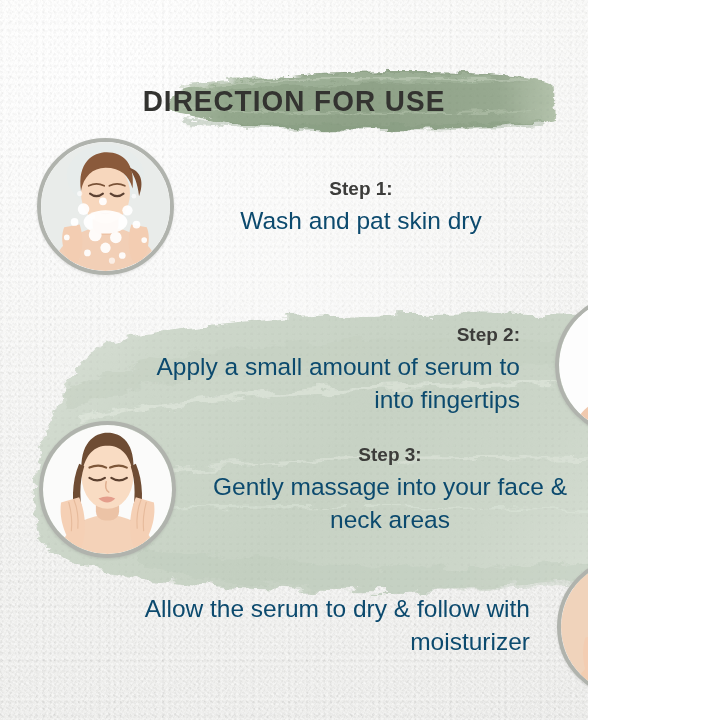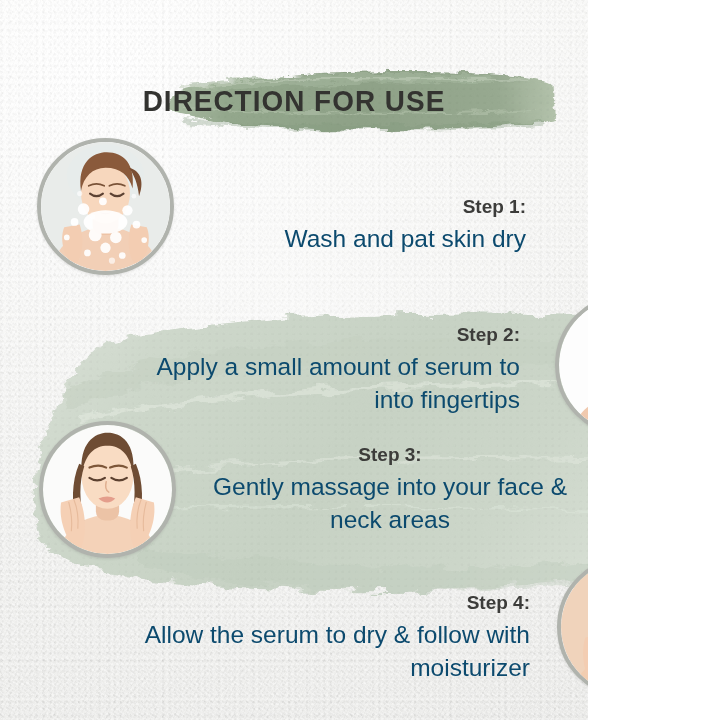--- a/index.html
+++ b/index.html
@@ -104,21 +104,21 @@
     font-family: "Liberation Sans", sans-serif;
   }
   .step-text {
     font-size: 24.5px;
     font-weight: normal;
     color: #0c4a6e;
     line-height: 1.35;
     font-family: "Liberation Sans", sans-serif;
   }
 
-  #step1-block { left: 196px; top: 196px; width: 330px; text-align: right; }
+  #step1-block { left: 196px; top: 178px; width: 330px; text-align: center; }
   #step2-block { left: 120px; top: 324px; width: 400px; text-align: right; }
   #step3-block { left: 210px; top: 444px; width: 360px; text-align: center; }
   #step4-block { left: 110px; top: 592px; width: 420px; text-align: right; }
 
   
   .photo {
     position: absolute;
     border-radius: 50%;
     overflow: hidden;
     box-sizing: border-box;
@@ -396,17 +396,16 @@
           <path d="M26,56 q3,12 2,26"></path>
             <path d="M22,59 q2,12 1,25"></path>
           <path d="M74,56 q-3,12 -2,26"></path>
             <path d="M78,59 q-2,12 -1,25"></path>
         </g>
       </svg>
     </div>
   </div>
 
   <div class="step-block" id="step4-block">
-    <div class="step-label">Step 4:</div>
     <div class="step-text">Allow the serum to dry &amp; follow with moisturizer</div>
   </div>
 
 </div>
 
 </body></html>

